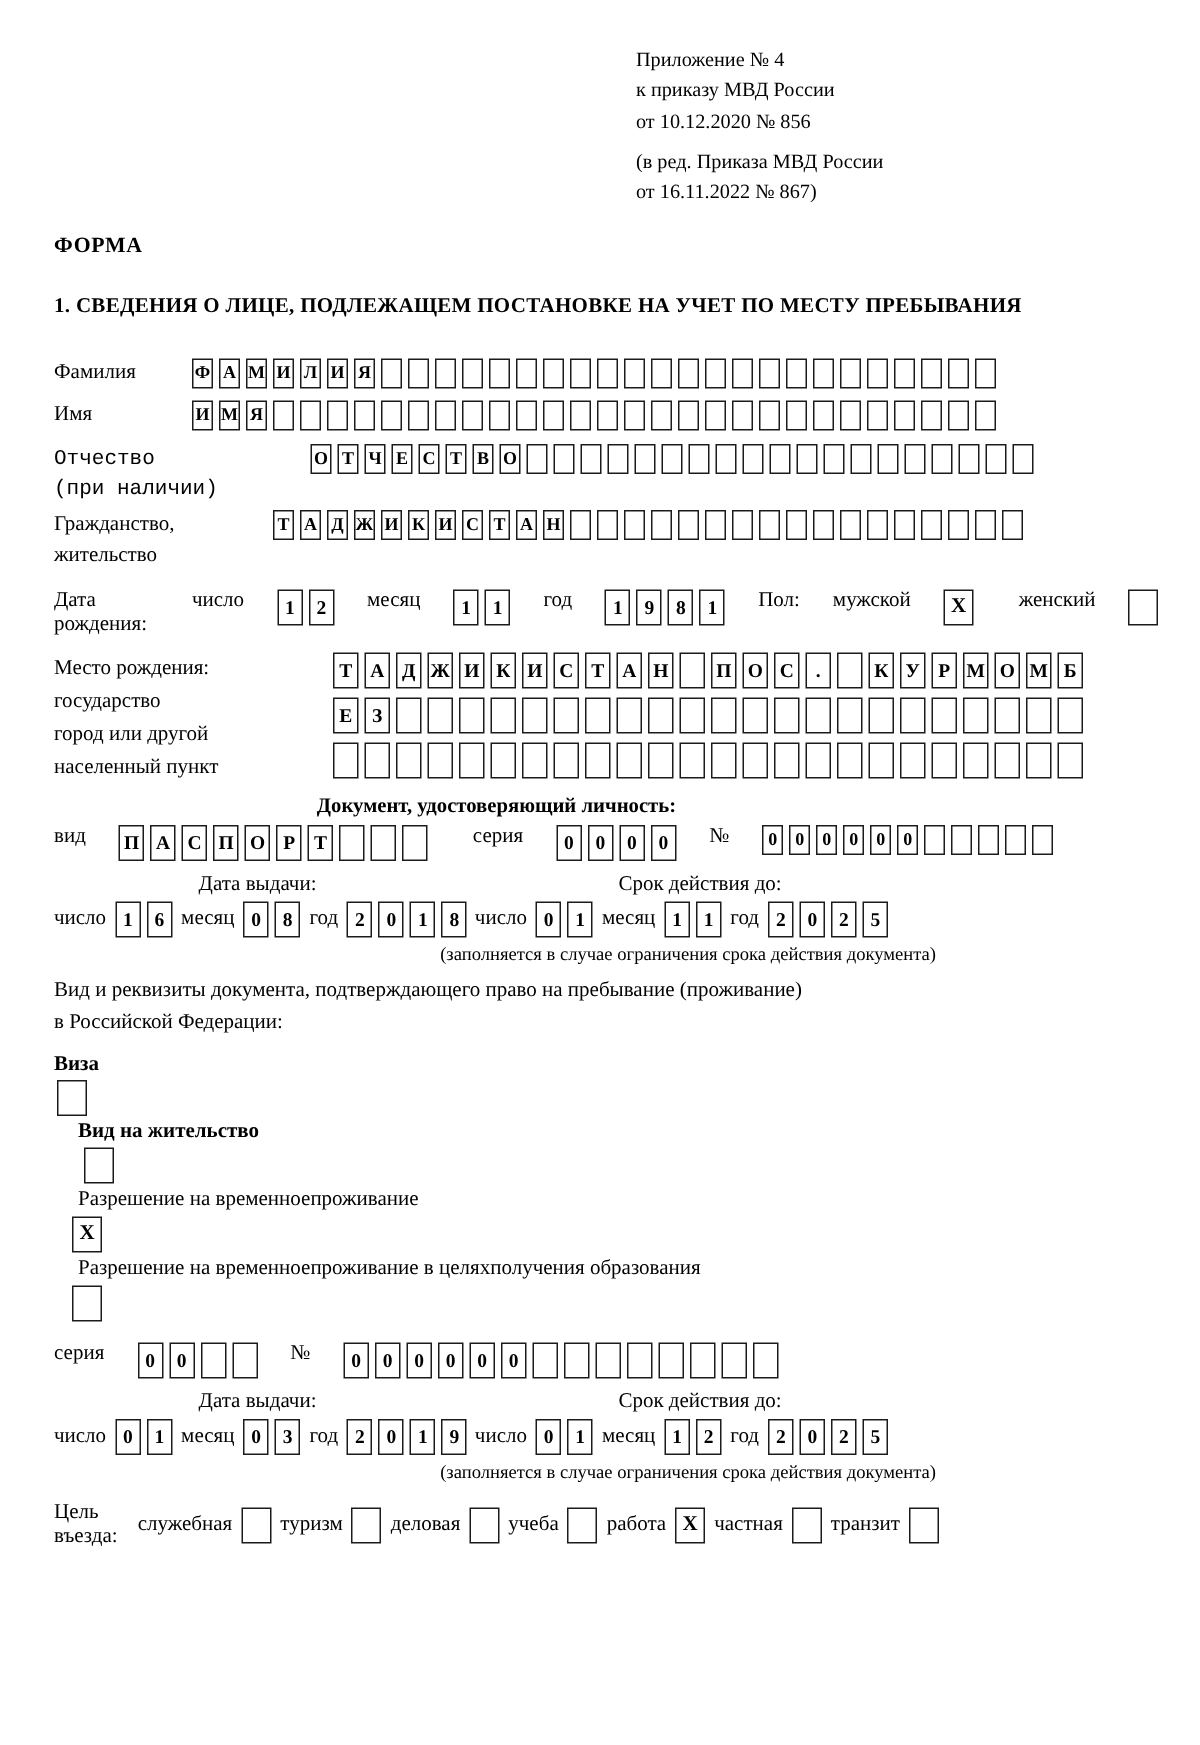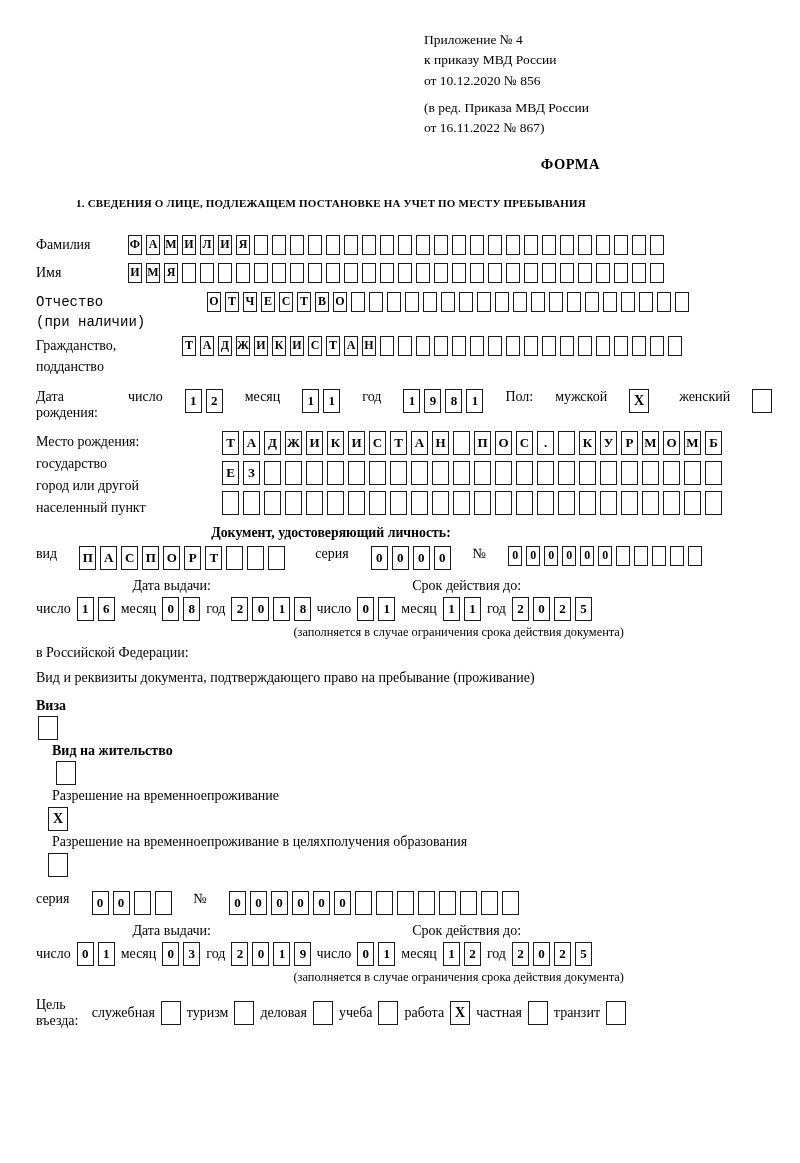--- a/index.html
+++ b/index.html
@@ -1,23 +1,23 @@
 <!DOCTYPE html>
 <html><head>
 <meta charset="utf-8">
 <style>
   html,body{margin:0;padding:0;background:#fff;}
   body{width:800px;height:1163px;overflow:hidden;font-family:"Liberation Serif",serif;color:#000;}
   .page{padding:30px 14px 0 36px;box-sizing:border-box;width:640px;}
   .hdr{margin-left:auto;margin-right:22px;width:180px;font-size:13.5px;line-height:1.5;}
   .hdr .rev{margin-top:7px;}
-  .forma{margin-top:18px;margin-right:26px;text-align:right;font-weight:bold;font-size:14.5px;letter-spacing:.5px;}
+  .forma{margin-top:18px;margin-right:26px;font-weight:bold;font-size:14.5px;letter-spacing:.5px;}
   .title{margin-top:24px;text-align:center;font-weight:bold;font-size:15px;line-height:1.6;letter-spacing:.2px;}
   .uline{display:inline-block;width:52px;height:13px;border-bottom:2.5px solid #3a3a3a;margin-left:10px;}
-  .sec1{margin-top:24px;text-align:center;font-weight:bold;font-size:11px;letter-spacing:.2px;white-space:nowrap;}
+  .sec1{margin-top:24px;text-align:right;font-weight:bold;font-size:14px;letter-spacing:.2px;white-space:nowrap;}
   .frow{display:flex;align-items:flex-start;margin-top:7px;}
   .flabel{font-size:14px;line-height:1.45;flex:none;}
   .w92{width:92px;} .w170{width:171px;font-family:Liberation Mono, monospace;} .w146{width:146px;} .w78{width:77px;}
   .cells{display:flex;gap:4px;flex:none;}
   .cell{box-sizing:border-box;flex:none;border:1.5px solid #1b1b1b;background:#fff;
         width:14px;height:20px;font-size:12px;line-height:17px;text-align:center;font-weight:bold;}
   .cells.lg .cell{width:17px;height:24px;font-size:13px;line-height:21px;}
   .cells.chk .cell{width:20px;height:24px;font-size:14px;line-height:21px;}
   .colcells{display:flex;flex-direction:column;gap:6px;}
   .inline-row{display:flex;align-items:flex-start;gap:22px;font-size:14px;}
@@ -160,21 +160,21 @@
         <span class="cell"></span>
         <span class="cell"></span>
         <span class="cell"></span>
         <span class="cell"></span>
       </div>
   </div>
 
   <div class="frow" style="margin-top:4px;">
     <div class="flabel w146">
       <div>Гражданство,</div>
-      <div>подданство</div>
+      <div>жительство</div>
     </div>
     <div class="cells">
         <span class="cell">Т</span>
         <span class="cell">А</span>
         <span class="cell">Д</span>
         <span class="cell">Ж</span>
         <span class="cell">И</span>
         <span class="cell">К</span>
         <span class="cell">И</span>
         <span class="cell">С</span>
@@ -398,22 +398,22 @@
       <span class="cells lg">
           <span class="cell">2</span>
           <span class="cell">0</span>
           <span class="cell">2</span>
           <span class="cell">5</span>
         </span>
     </div>
   </div>
   <div class="validnote">(заполняется в случае ограничения срока действия документа)</div>
 
+  <div class="introline">Вид и реквизиты документа, подтверждающего право на пребывание (проживание)</div>
   <div class="introline" style="margin-top:5px;">в Российской Федерации:</div>
-  <div class="introline">Вид и реквизиты документа, подтверждающего право на пребывание (проживание)</div>
 
   <div class="permits">
     <span class="lh21">Виза</span>
     <span class="cells chk" style="margin-left:2px;">
         <span class="cell"></span>
       </span>
     <span class="ml16 lh21">Вид на жительство</span>
     <span class="cells chk ml20">
         <span class="cell"></span>
       </span>

